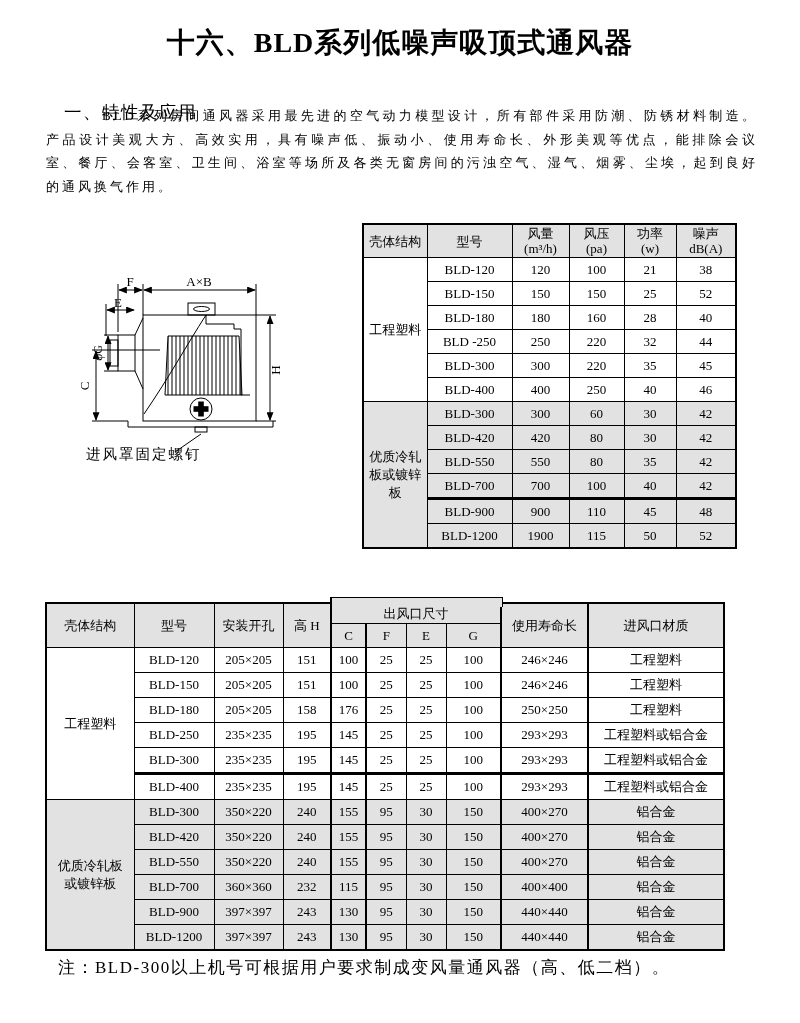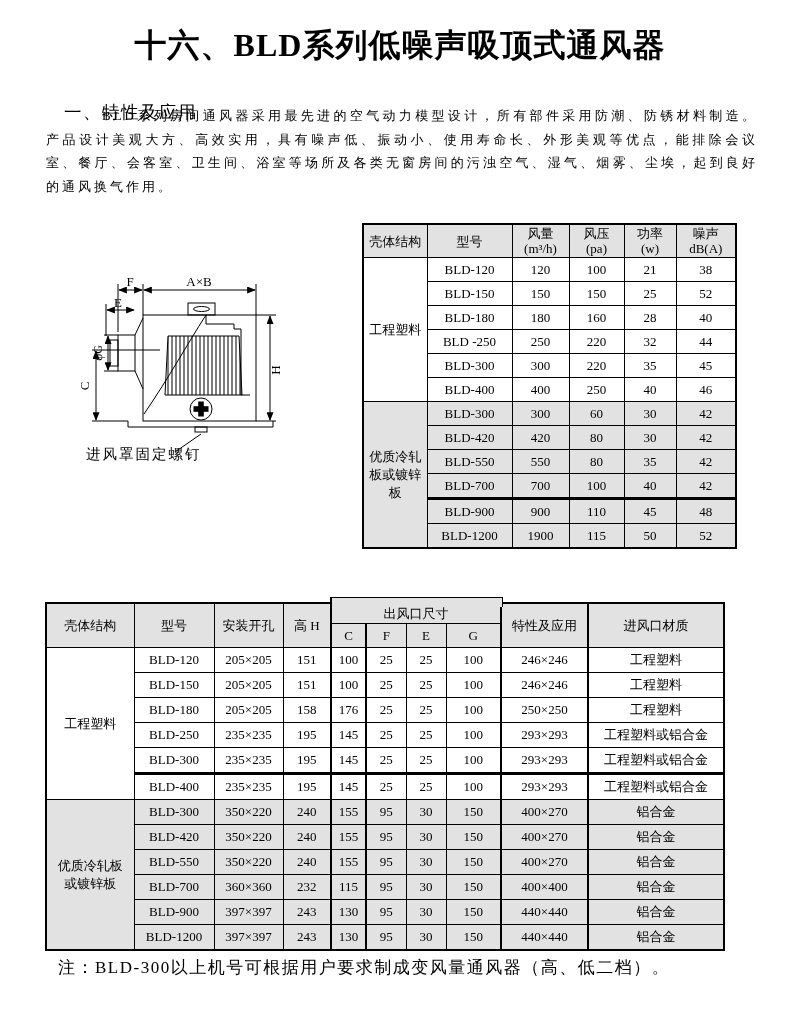--- a/index.html
+++ b/index.html
@@ -1,19 +1,19 @@
 <!DOCTYPE html>
 <html style="--shade: #e2e2e2;"><head>
 <meta charset="utf-8">
 <style>
   html,body{margin:0;padding:0;background:#ffffff;}
   .page{position:relative;width:800px;height:1023px;background:#fff;overflow:hidden;
         font-family:"Liberation Serif","DejaVu Serif",serif;color:#000;}
   .page-title{position:absolute;top:24px;left:0;width:100%;text-align:center;
-        font-size:32px;font-weight:bold;letter-spacing:1px;}
+        font-size:28px;font-weight:bold;letter-spacing:1px;}
   .sec-head{position:absolute;font-size:17.5px;font-weight:normal;letter-spacing:1.5px;white-space:nowrap;margin-top:22px;}
   #head-features{left:64px;top:78px;}
   #head-perf{left:64px;top:196px;}
   #head-dims{left:64px;top:561px;}
   .para{position:absolute;left:46px;top:104px;width:712px;font-size:13px;line-height:23.5px;
         letter-spacing:3px;text-align:justify;text-indent:56px;}
   .note{position:absolute;left:58px;top:956px;font-size:17px;letter-spacing:1.5px;}
 
   table{border-collapse:collapse;table-layout:fixed;background:#fff;}
   th,td{border:1px solid #000;text-align:center;vertical-align:middle;
@@ -234,21 +234,21 @@
         <col style="width:87px">
           <col style="width:136px">
       </colgroup>
       <thead>
           <tr>
             <th rowspan="2" class="row1">壳体结构</th>
             <th rowspan="2" class="row1">型号</th>
             <th rowspan="2" class="row1">安装开孔</th>
             <th rowspan="2" class="row1">高 H</th>
             <th colspan="4" class="row1 bl-thick" style="border-top:none">出风口尺寸</th>
-            <th rowspan="2" class="row1 bl-thick">特性及应用</th>
+            <th rowspan="2" class="row1 bl-thick">使用寿命长</th>
             <th rowspan="2" class="row1 bl-thick">进风口材质</th>
           </tr>
           <tr>
             <th class="row2 bl-thick">C</th>
             <th class="row2 bl-thick">F</th>
             <th class="row2">E</th>
             <th class="row2">G</th>
           </tr>
         </thead>
       <tbody>

